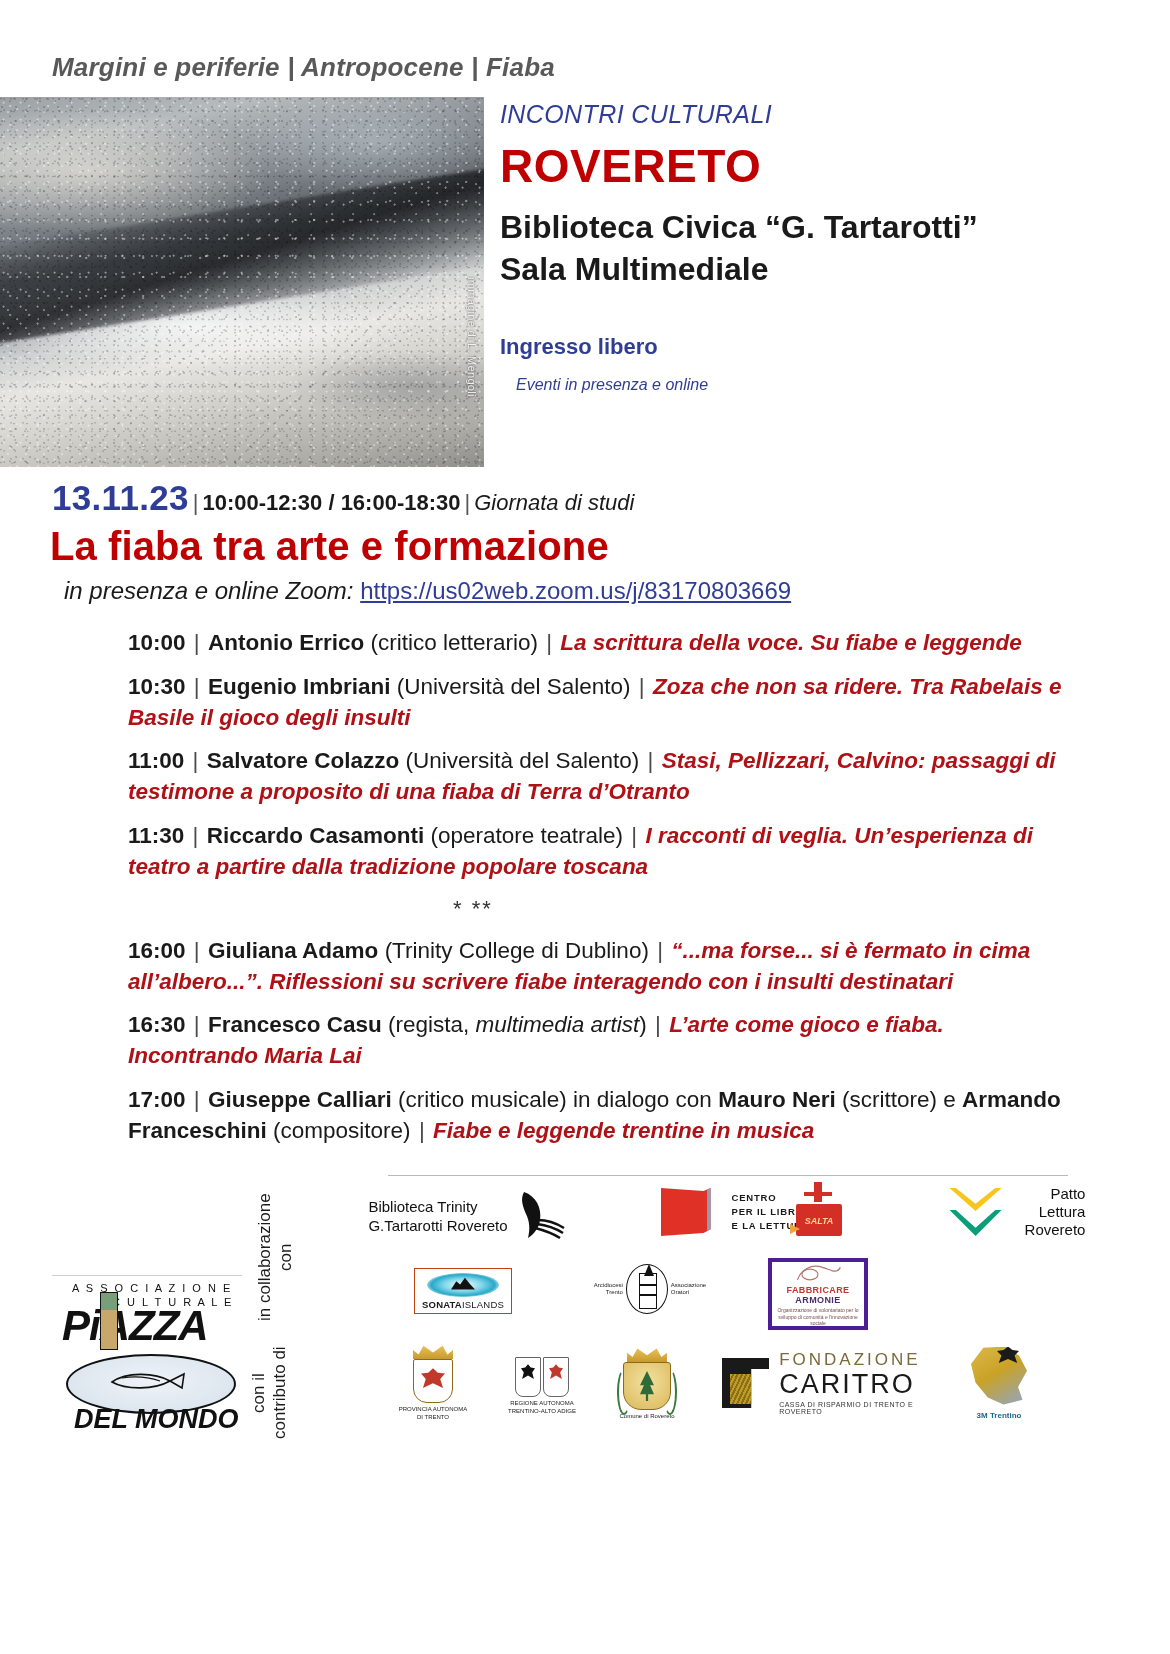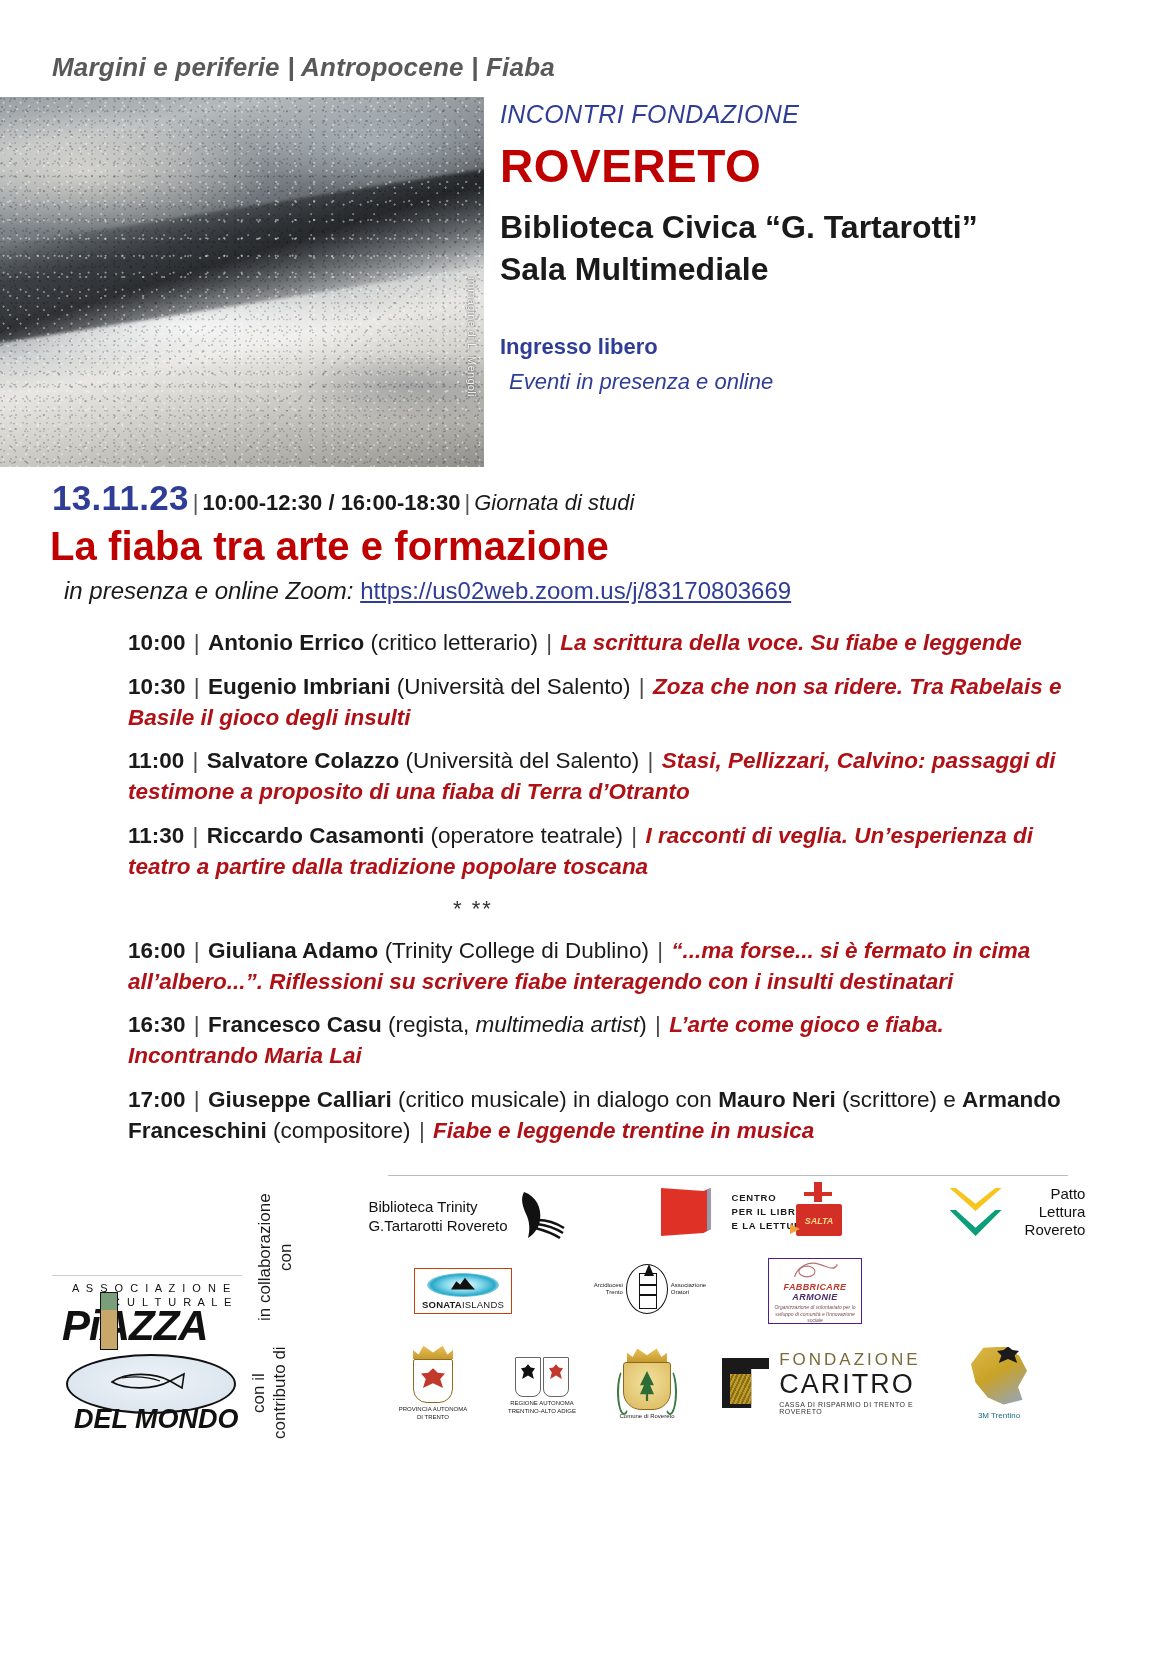--- a/index.html
+++ b/index.html
@@ -134,24 +134,24 @@
     line-height: 1.3;
     margin: 0;
   }
   .free-entry {
     font-size: 22px;
     font-weight: bold;
     color: #2f3d96;
     margin: 44px 0 8px 0;
   }
   .modes {
-    font-size: 22px;
+    font-size: 16px;
     font-style: italic;
     color: #2f3d96;
-    margin: 9px;
+    margin: 16px;
   }
 
   
   .dateline {
     position: absolute;
     left: 52px;
     top: 478px;
     font-size: 22px;
     color: #1a1a1a;
     white-space: nowrap;
@@ -412,21 +412,21 @@
   }
   .arci-spire {
     position: absolute; left: 17px; top: -1px; width: 0; height: 0;
     border-left: 5px solid transparent; border-right: 5px solid transparent;
     border-bottom: 12px solid #111;
   }
   .arci-side { font-size: 6px; line-height: 1.2; color: #1a1a1a; }
 
   
   .l-fabb { left: 768px; top: 98px; width: 92px; height: 64px;
-    border: 1px solid #4c1d95; background: #fff; flex-direction: column; font-style: italic; }
+    border: 4px solid #4c1d95; background: #fff; flex-direction: column; }
   .fabb-txt1 { font-size: 9px; font-weight: bold; color: #c0392b; letter-spacing: 0.4px; }
   .fabb-txt2 { font-size: 9px; font-weight: bold; color: #4a2c6b; letter-spacing: 0.4px; }
   .fabb-sub { font-size: 5px; color: #7a4b4b; text-align: center; line-height: 1.25; margin-top: 2px; }
 
   
   .l-pat { left: 390px; top: 178px; width: 86px; height: 88px; flex-direction: column; }
   .crown {
     width: 40px; height: 16px;
     background: linear-gradient(#f0c75e, #c79a2e);
     clip-path: polygon(0 100%, 0 42%, 14% 70%, 26% 16%, 50% 58%, 74% 16%, 86% 70%, 100% 42%, 100% 100%);
@@ -510,38 +510,38 @@
   .m3-shape {
     position: absolute; inset: 0;
     background: linear-gradient(150deg, #dcb84a 0%, #c9a227 45%, #8fa6c8 100%);
     clip-path: polygon(22% 2%, 62% 0, 86% 16%, 100% 42%, 84% 70%, 92% 92%, 58% 100%, 30% 88%, 8% 62%, 0 30%);
   }
   .m3-eagle {
     position: absolute; left: 26px; top: 0px; width: 22px; height: 20px;
     background: #1a1a1a;
     clip-path: polygon(50% 0, 70% 18%, 100% 22%, 80% 45%, 92% 82%, 50% 62%, 8% 82%, 20% 45%, 0 22%, 30% 18%);
   }
-  .m3-txt { font-size: 8px; color: #1a6a8a; font-weight: normal; margin-top: 6px; }
+  .m3-txt { font-size: 8px; color: #1a6a8a; font-weight: bold; margin-top: 6px; }
 </style>
 </head>
 <body>
 
 <div class="poster">
 
   <div class="kicker">Margini e periferie | Antropocene | Fiaba</div>
 
   <div class="photo-wrap">
     <div class="photo">
       <div class="photo-crack"></div>
     </div>
     <div class="photo-credit">immagine di L. Mengoli</div>
   </div>
 
   <div class="head-right">
-    <div class="incontri">INCONTRI FONDAZIONE</div>
+    <div class="incontri">INCONTRI CULTURALI</div>
     <div class="city">ROVERETO</div>
     <div class="venue-1">Biblioteca Civica “G. Tartarotti”</div>
     <div class="venue-2">Sala Multimediale</div>
     <div class="free-entry">Ingresso libero</div>
     <div class="modes">Eventi in presenza e online</div>
   </div>
 
   <div class="dateline">
     <span class="big-date">13.11.23</span><span class="sep">|</span><span class="hours">10:00-12:30 / 16:00-18:30</span><span class="sep">|</span><span class="kind">Giornata di studi</span>
   </div>

